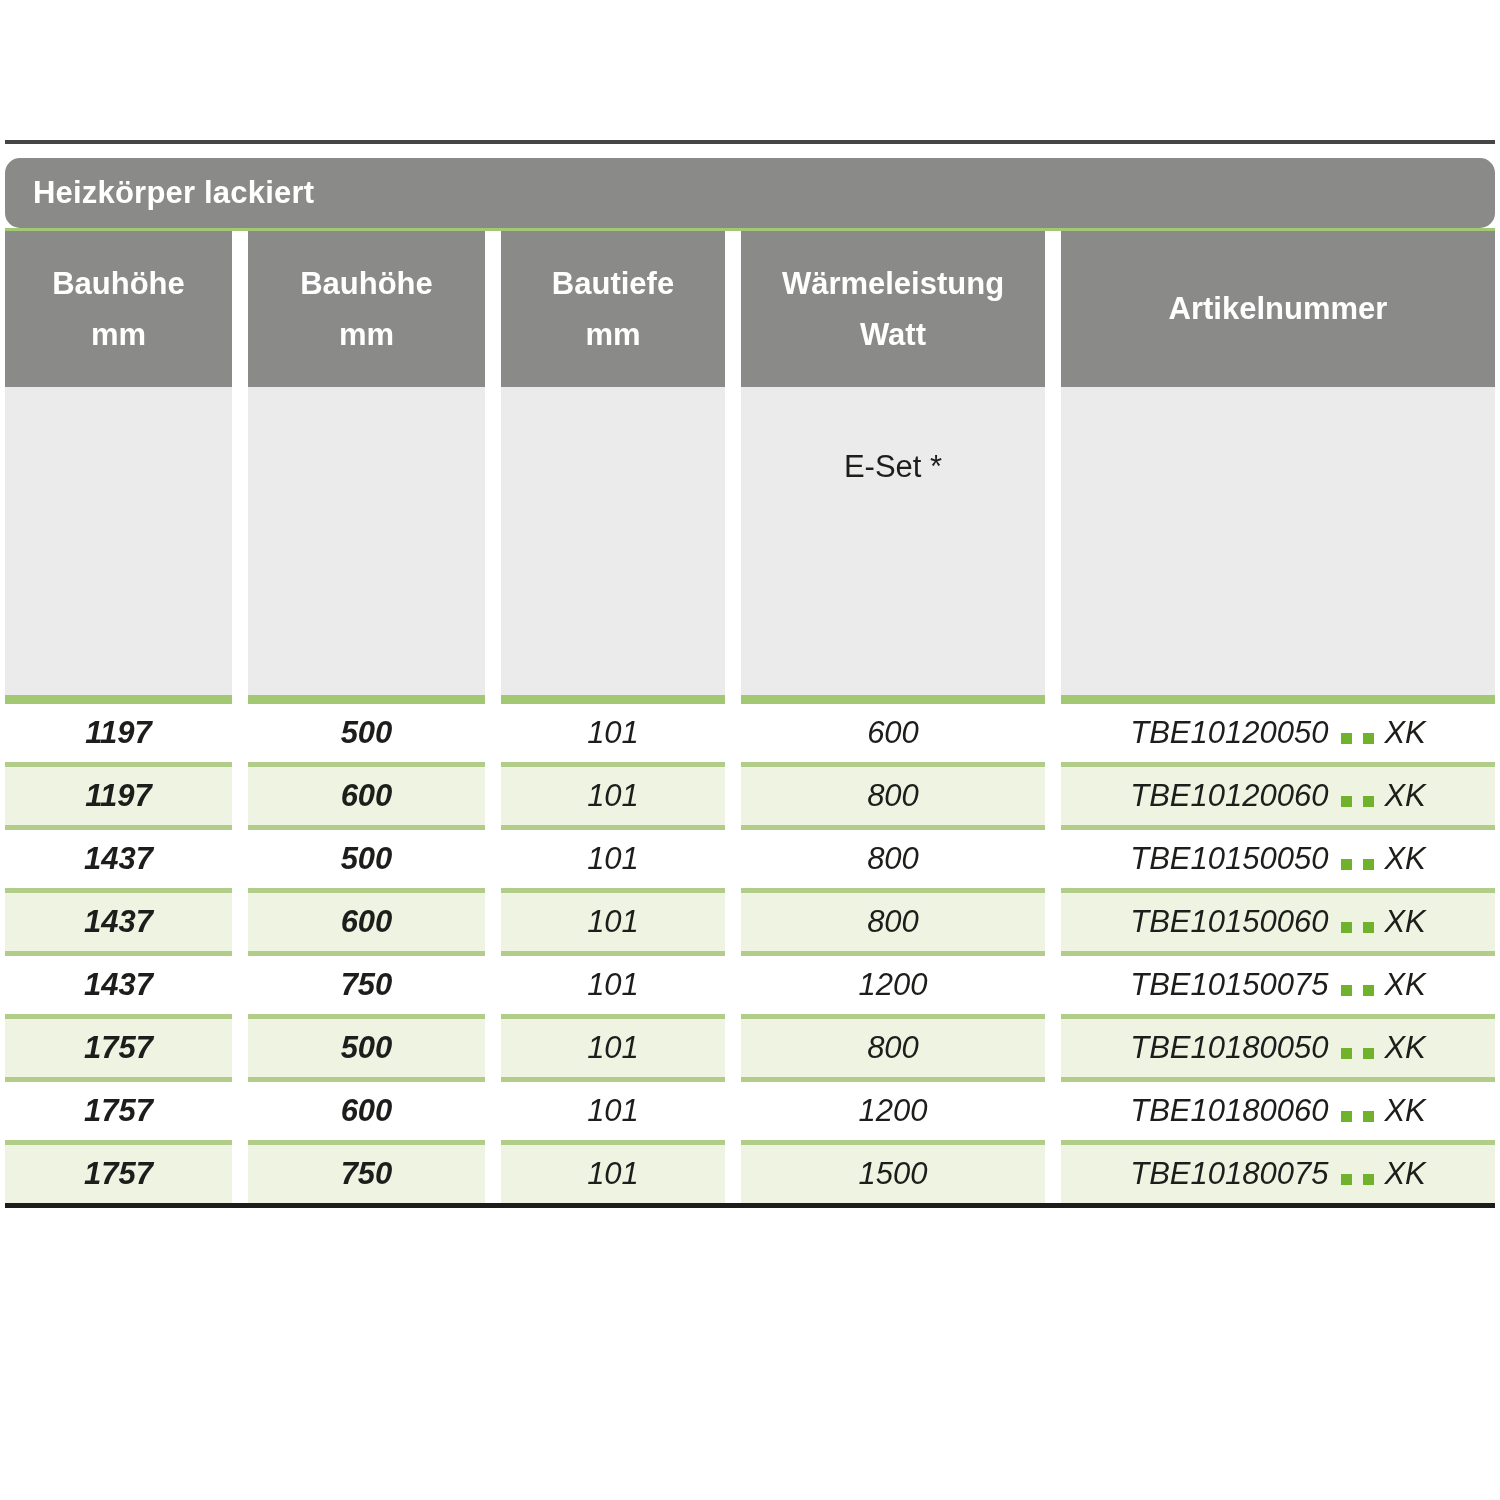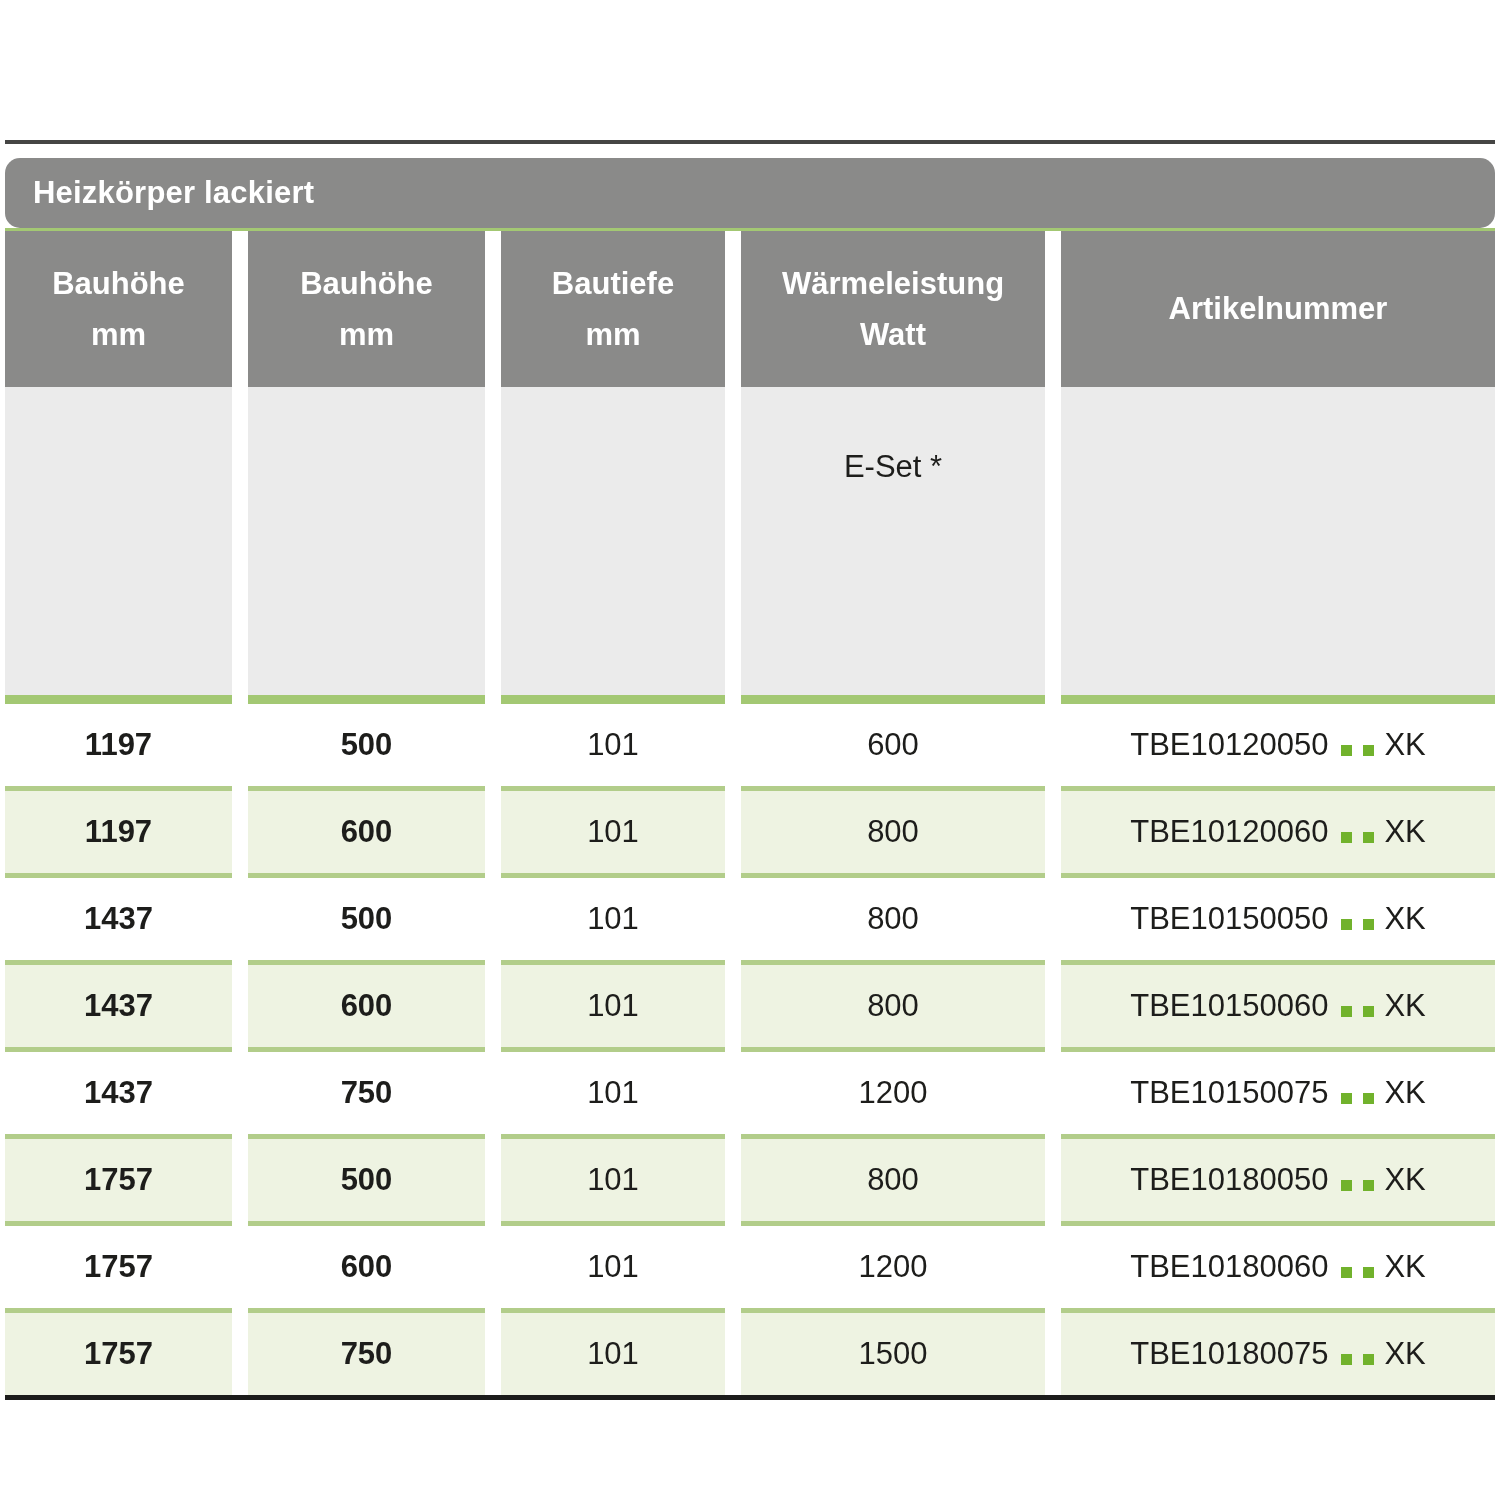--- a/index.html
+++ b/index.html
@@ -53,24 +53,25 @@
     background:#ebebeb;
     display:flex; justify-content:center; align-items:flex-start;
     box-sizing:border-box;
     padding-top:62px;
     font-size:31px;
   }
 
   .bar-row .bcell { height:9px; background:#a3c873; }
 
   .data-row .cell {
-    height:82px;
+    height:58px;
     background:#ffffff;
     display:flex; align-items:center; justify-content:center;
     font-size:31px;
+    font-style:italic;
   }
   .data-row + .data-row .cell { border-top:5px solid #b2cd8a; }
   .data-row.tint .cell { background:#eef3e2; }
   .cell.bold { font-weight:bold; }
 
   .cell.artikel .dot {
     display:inline-block;
     width:11px; height:11px;
     background:#71b22c;
     transform:translateY(5px);

